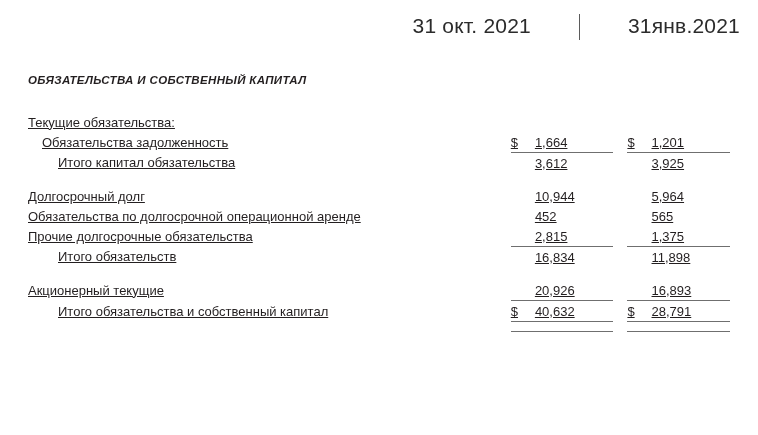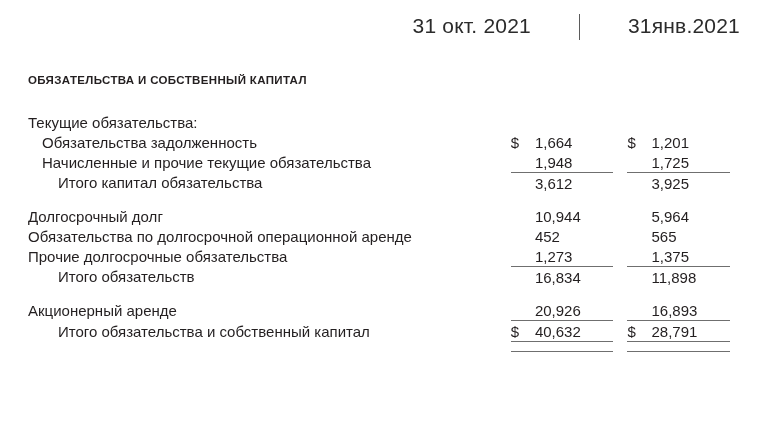--- a/index.html
+++ b/index.html
@@ -46,31 +46,33 @@
 
   
   .section-title {
     position: absolute;
     top: 74px;
     left: 28px;
     font-size: 11.5px;
     font-weight: bold;
     letter-spacing: 0.35px;
     color: #231f20;
+    font-style: italic;
   }
 
   
   table.fin {
     position: absolute;
     top: 112px;
     left: 28px;
     width: 702px;
     border-collapse: collapse;
-    font-size: 15px;
+    font-size: 13px;
     color: #231f20;
+    text-decoration: underline;
   }
   table.fin td {
     padding: 0;
     height: 20px;
     vertical-align: middle;
     white-space: nowrap;
   }
   td.label {
     width: 450px;
     text-align: left;
@@ -140,28 +142,20 @@
 
       <tr>
         <td class="label ind1">Обязательства задолженность</td>
         <td class="cur">$</td>
         <td class="num">1,664</td>
         <td class="gap"></td>
         <td class="cur">$</td>
         <td class="num">1,201</td>
       </tr>
 
-      <tr>
-        <td class="label ind1">Начисленные и прочие текущие обязательства</td>
-        <td class="cur"></td>
-        <td class="num">1,948</td>
-        <td class="gap"></td>
-        <td class="cur"></td>
-        <td class="num">1,725</td>
-      </tr>
 
 
       <tr class="rule-top">
         <td class="label ind2">Итого капитал обязательства</td>
         <td class="cur"></td>
         <td class="num">3,612</td>
         <td class="gap"></td>
         <td class="cur"></td>
         <td class="num">3,925</td>
       </tr>
@@ -184,41 +178,41 @@
         <td class="cur"></td>
         <td class="num">452</td>
         <td class="gap"></td>
         <td class="cur"></td>
         <td class="num">565</td>
       </tr>
 
       <tr>
         <td class="label ind0">Прочие долгосрочные обязательства</td>
         <td class="cur"></td>
-        <td class="num">1,273</td>
+        <td class="num">2,815</td>
         <td class="gap"></td>
         <td class="cur"></td>
         <td class="num">1,375</td>
       </tr>
 
       <tr class="rule-top">
         <td class="label ind2">Итого обязательств</td>
         <td class="cur"></td>
         <td class="num">16,834</td>
         <td class="gap"></td>
         <td class="cur"></td>
         <td class="num">11,898</td>
       </tr>
 
       <tr class="spacer">
         <td colspan="6"></td>
       </tr>
 
       <tr>
-        <td class="label ind0">Акционерный аренде</td>
+        <td class="label ind0">Акционерный текущие</td>
         <td class="cur"></td>
         <td class="num">20,926</td>
         <td class="gap"></td>
         <td class="cur"></td>
         <td class="num">16,893</td>
       </tr>
 
       <tr class="rule-dbl rule-bottom">
         <td class="label ind2">Итого обязательства и собственный капитал</td>
         <td class="cur">$</td>

